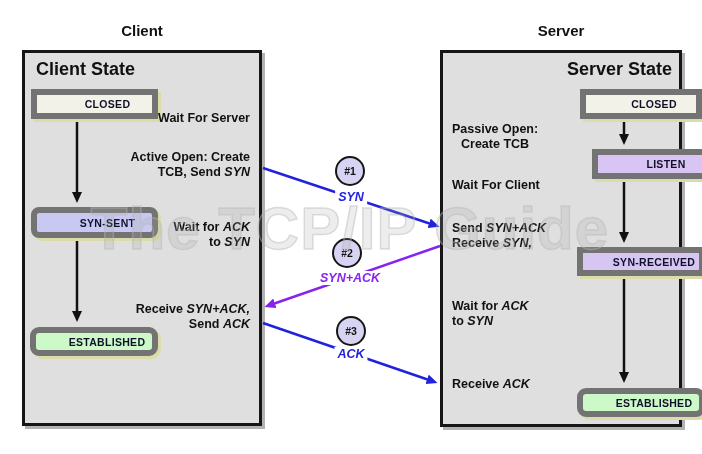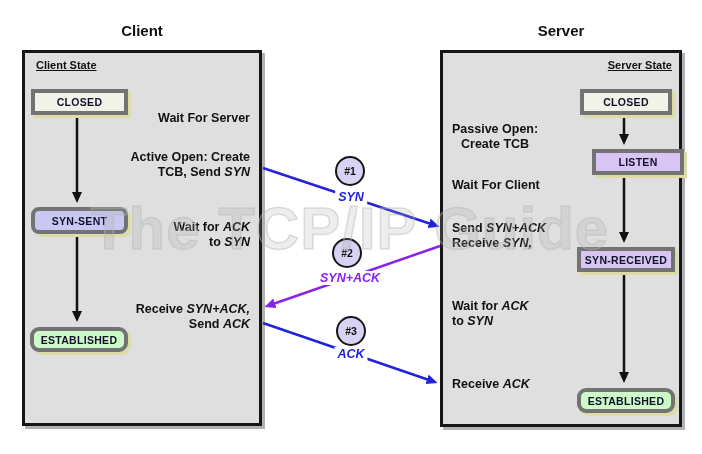--- a/index.html
+++ b/index.html
@@ -8,27 +8,27 @@
     font-family:"Liberation Sans",sans-serif;overflow:hidden;color:#111;
   }
   .diagram-title{
     position:absolute;top:22px;font-size:15px;font-weight:bold;text-align:center;color:#111;
   }
   .panel{
     position:absolute;background:var(--panel-bg,#dfdfdf);
     border:3px solid #161616;box-shadow:3px 3px 0 #b2b2b2;
   }
   .state-heading{
-    position:absolute;font-size:11px;font-weight:bold;text-decoration:underline;z-index:2;
+    position:absolute;font-size:18px;font-weight:bold;z-index:2;
   }
   .state-box{
-    position:absolute;border:4px solid #737373;z-index:2;
+    position:absolute;border:6px solid #737373;z-index:2;
     box-shadow:3px 3px 0 var(--shadow-khaki,#dcdcaa);
     display:flex;align-items:center;justify-content:center;
-    font-size:10.5px;font-weight:bold;letter-spacing:.3px;color:#10102a;
+    font-size:10.5px;font-weight:bold;letter-spacing:.3px;color:#10102a;padding-left:26px;
   }
   .fill-closed{background:var(--state-closed,#f2f2e8);}
   .fill-syn-sent{background:var(--state-syn-sent,#c9c8f2);border-radius:8px;}
   .fill-listen{background:var(--state-listen,#d9c5f4);}
   .fill-syn-received{background:var(--state-syn-received,#d7c6f2);}
   .fill-established{background:var(--state-established,#cdf8c8);border-radius:9px;}
   .ann{
     position:absolute;font-size:12.5px;font-weight:bold;line-height:15px;z-index:2;color:#111;
   }
   .ann.right{right:452px;text-align:right;}

